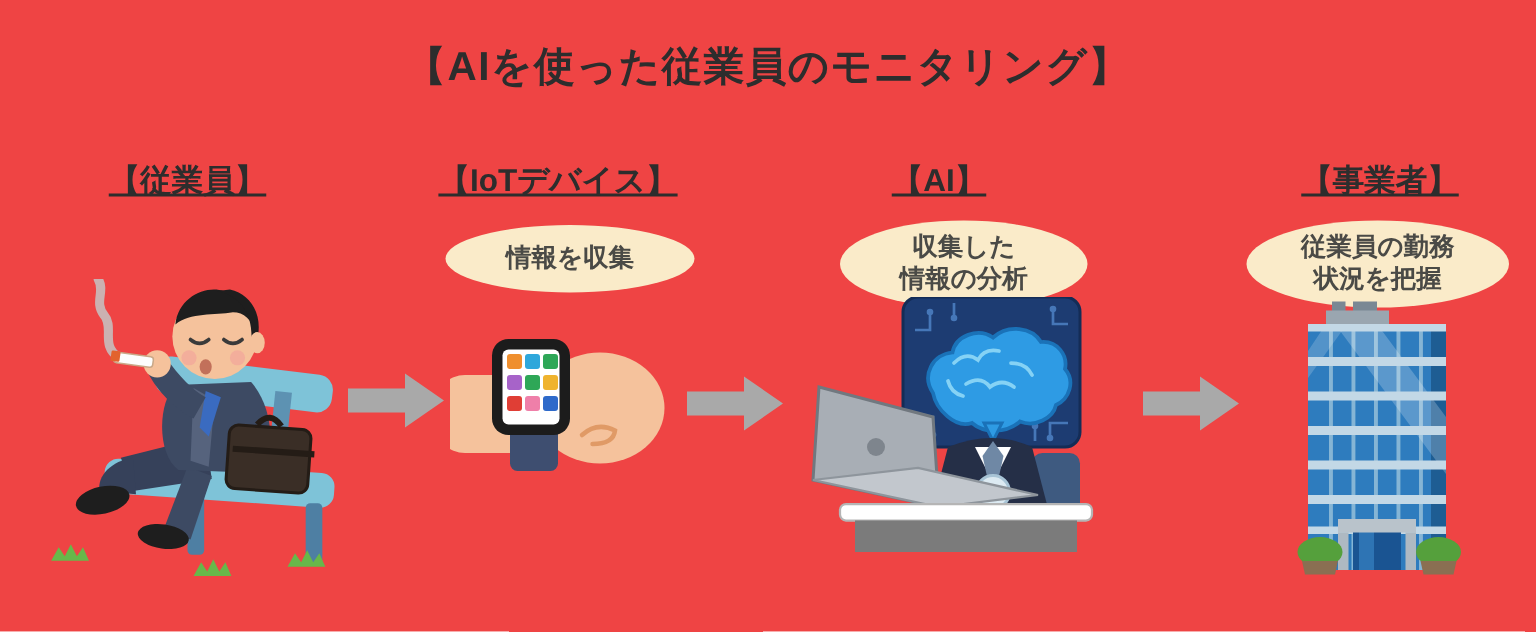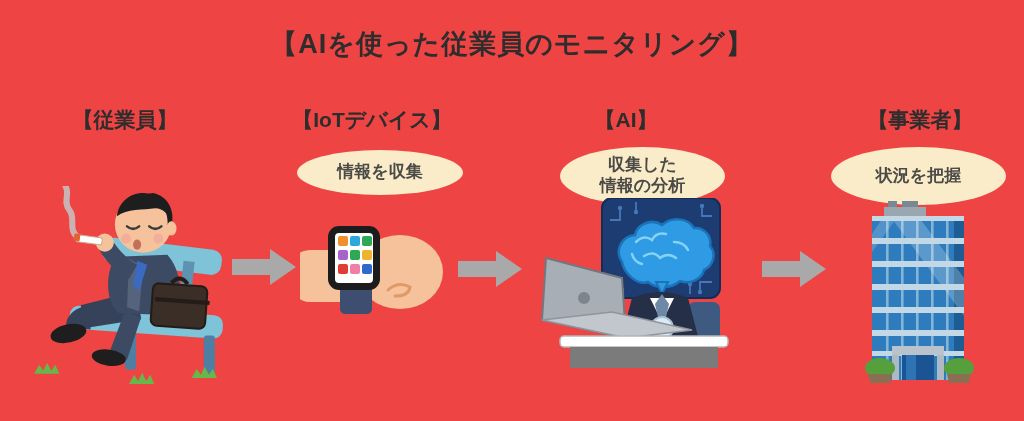--- a/index.html
+++ b/index.html
@@ -23,20 +23,21 @@
     letter-spacing: 1px;
   }
   .col-header {
     position: absolute;
     top: 106px;
     width: 220px;
     text-align: center;
     font-size: 21px;
     font-weight: bold;
     color: #2d2d2d;
+    text-decoration: underline;
   }
   .hdr-employee { left: 15px; }
   .hdr-iot      { left: 262px; }
   .hdr-ai       { left: 516px; }
   .hdr-biz      { left: 810px; }
   .bubble {
     position: absolute;
     background: #faebc9;
     border-radius: 50%;
     display: flex;
@@ -76,20 +77,21 @@
   <div class="col-header hdr-biz">【事業者】</div>
 
   <div class="bubble bubble-iot">
     <div>情報を収集</div>
   </div>
   <div class="bubble bubble-ai">
     <div>収集した</div>
     <div>情報の分析</div>
   </div>
   <div class="bubble bubble-biz">
+    <div>従業員の勤務</div>
     <div>状況を把握</div>
   </div>
 
   <div class="flow-arrow arrow-1">
     <svg viewBox="0 0 66 40">
         <polygon points="0,12 38,12 38,2 64,20 38,38 38,28 0,28" fill="#A9A9A9"></polygon>
       </svg>
   </div>
   <div class="flow-arrow arrow-2">
     <svg viewBox="0 0 66 40">

